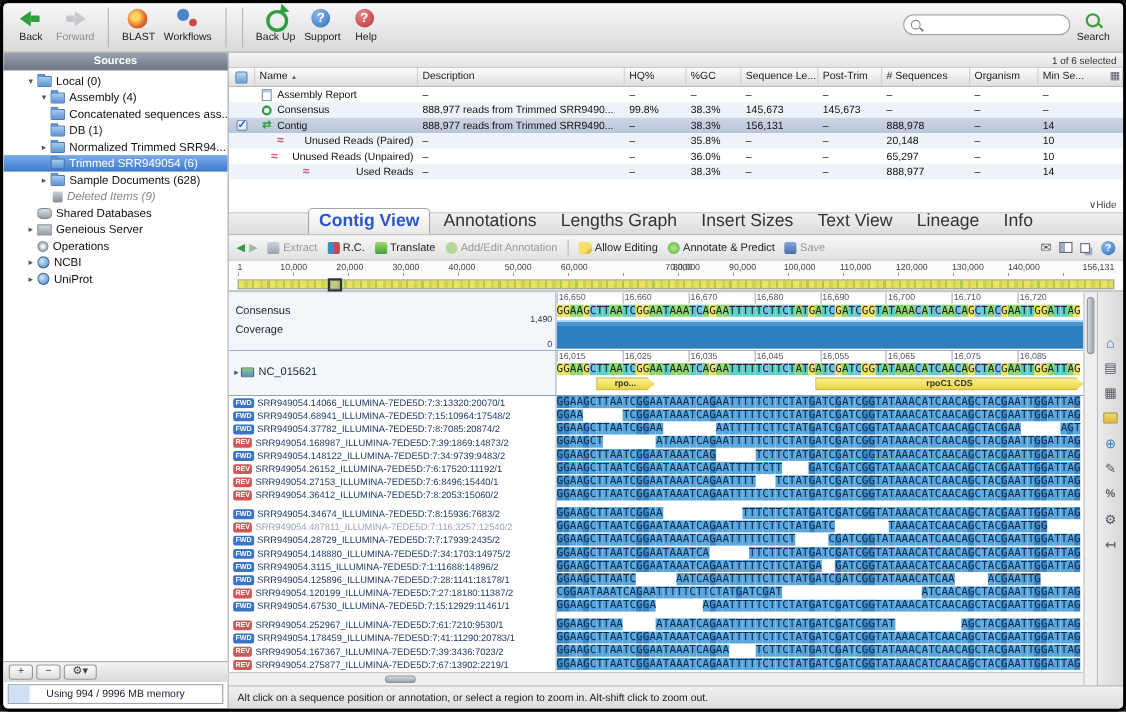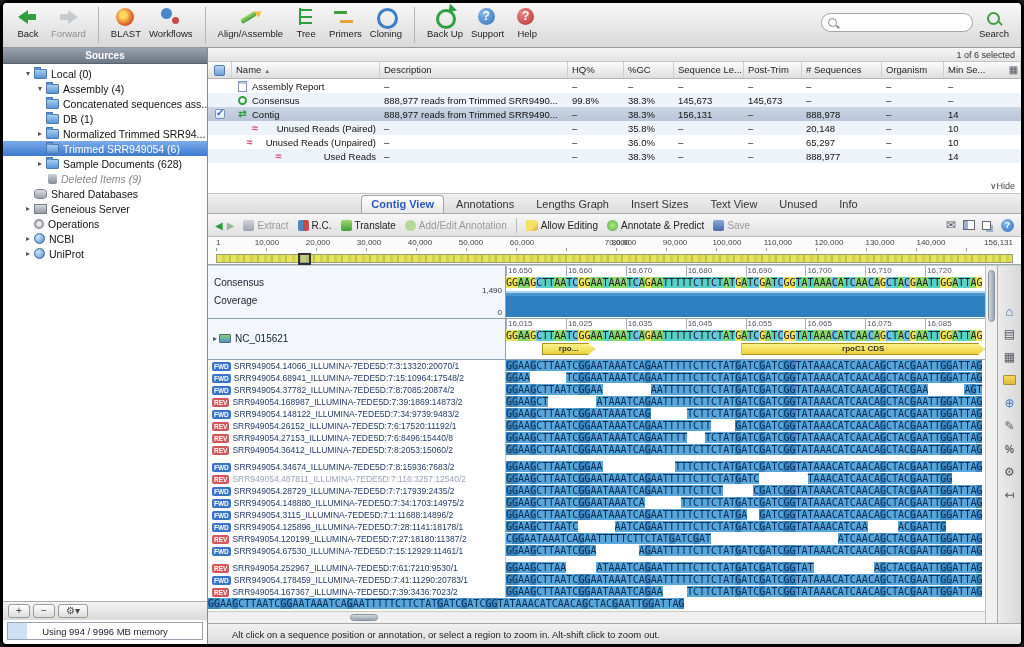--- a/index.html
+++ b/index.html
@@ -91,21 +91,21 @@
   .di { width:13px; height:11px; flex:none; margin-right:3px; text-align:center; line-height:10px; }
   .di.report { width:9px; height:11px; background:#fff; border:1px solid #7a93b8; box-shadow:inset 0 2px 0 #b8cce0; margin-left:2px; margin-right:5px; }
   .di.consensus { width:9px; height:9px; border:2px solid #2f9e3f; border-radius:50%; margin-left:2px; margin-right:5px; }
   .di.contig::before { content:"⇄"; color:#2f9e3f; font-size:10px; font-weight:bold; }
   .di.reads::before { content:"≈"; color:#d04a6a; font-size:11px; font-weight:bold; }
   .dt-filler { height:18px; }
   .hide-bar { height:12px; font-size:9px; color:#444; text-align:right; padding-right:6px; }
 
   
   .tabs { height:21px; flex:none; background:linear-gradient(#f0f0f0,#dcdcdc); border-top:1px solid #c2c2c2; border-bottom:1px solid #a8a8a8; display:flex; justify-content:center; align-items:flex-end; gap:2px; }
-  .tab { font-size:11px; color:#333; padding:2px 9px 3px; border:1px solid transparent; border-bottom:none; border-radius:4px 4px 0 0; }
+  .tab { font-size:16px; color:#333; padding:2px 9px 3px; border:1px solid transparent; border-bottom:none; border-radius:4px 4px 0 0; }
   .tab.active { background:linear-gradient(#ffffff,#e9e9e9); border-color:#a5a5a5; color:#2a58c8; font-weight:bold; }
 
   
   .ctoolbar { height:23px; flex:none; display:flex; align-items:center; gap:9px; padding:0 7px; background:linear-gradient(#f7f7f7,#e1e1e1); border-bottom:1px solid #b8b8b8; font-size:10px; color:#222; }
   .cnav { display:flex; gap:4px; font-size:10px; }
   .cnav-back::before { content:"◀"; color:#2f9e3f; }
   .cnav-fwd::before { content:"▶"; color:#9bb89b; }
   .ct-item { display:flex; align-items:center; gap:3px; white-space:nowrap; }
   .ct-item.disabled { color:#999; }
   .ci { width:11px; height:11px; border-radius:2px; flex:none; }
@@ -171,21 +171,21 @@
   .hthumb { position:absolute; left:142px; top:2px; width:28px; height:7px; background:linear-gradient(#d4d9df,#9aa2ac); border:1px solid #8892a0; border-radius:4px; }
   .vscroll { width:12px; flex:none; background:#f0f0f0; border-left:1px solid #c0c0c0; position:relative; }
   .vthumb { position:absolute; top:4px; left:2px; width:7px; height:52px; background:linear-gradient(90deg,#d4d9df,#9aa2ac); border:1px solid #8892a0; border-radius:4px; }
   .icon-strip { width:24px; flex:none; background:linear-gradient(90deg,#ebebeb,#d8d8d8); border-left:1px solid #a8a8a8; display:flex; flex-direction:column; align-items:center; padding-top:38px; gap:8px; }
   .si { width:18px; height:15px; text-align:center; font-size:12px; line-height:15px; color:#556; }
   .si.home { color:#3a6fb0; font-size:13px; }
   .si.globe { color:#3a7fc1; }
   .si.percent { font-weight:bold; font-size:10px; }
   .si.folder { width:13px; height:10px; background:linear-gradient(#f4d95c,#dcb93e); border:1px solid #a8922e; border-radius:1px; margin:2px 0 3px; }
 
-  .statusbar { height:21px; flex:none; background:linear-gradient(#f1f1f1,#dcdcdc); border-top:1px solid #a8a8a8; font-size:9.5px; color:#222; display:flex; align-items:center; padding:0 24px; }
+  .statusbar { height:21px; flex:none; background:linear-gradient(#f1f1f1,#dcdcdc); border-top:1px solid #a8a8a8; font-size:9.5px; color:#222; display:flex; align-items:center; padding:0 8px; }
 </style>
 </head>
 <body>
 
 <div class="window">
   <div class="win-inner">
 
     <div class="toolbar">
       <div style="display:flex">
           <div class="tb-btn">
@@ -202,38 +202,20 @@
           <div class="tb-btn">
           <span class="tb-icon blast"></span>
           <span>BLAST</span>
         </div>
           <div class="tb-btn">
           <span class="tb-icon workflows"></span>
           <span>Workflows</span>
         </div>
         </div>
       <div class="tb-sep"></div>
-      <div style="display:flex">
-          <div class="tb-btn">
-          <span class="tb-icon align"></span>
-          <span>Align/Assemble</span>
-        </div>
-          <div class="tb-btn">
-          <span class="tb-icon tree"></span>
-          <span>Tree</span>
-        </div>
-          <div class="tb-btn">
-          <span class="tb-icon primers"></span>
-          <span>Primers</span>
-        </div>
-          <div class="tb-btn">
-          <span class="tb-icon cloning"></span>
-          <span>Cloning</span>
-        </div>
-        </div>
       <div class="tb-sep"></div>
       <div style="display:flex">
           <div class="tb-btn">
           <span class="tb-icon backup"></span>
           <span>Back Up</span>
         </div>
           <div class="tb-btn">
           <span class="tb-icon support"></span>
           <span>Support</span>
         </div>
@@ -461,21 +443,21 @@
           <div class="dt-filler"></div>
           <div class="hide-bar">∨Hide</div>
         </div>
 
         <div class="tabs">
             <div class="tab active">Contig View</div>
             <div class="tab">Annotations</div>
             <div class="tab">Lengths Graph</div>
             <div class="tab">Insert Sizes</div>
             <div class="tab">Text View</div>
-            <div class="tab">Unused</div>
+            <div class="tab">Lineage</div>
             <div class="tab">Info</div>
           </div>
 
         <div class="ctoolbar">
           <span class="cnav">
             <span class="cnav-back"></span>
             <span class="cnav-fwd"></span>
           </span>
           <span class="ct-item disabled">
               <span class="ci extract"></span>
@@ -643,21 +625,21 @@
                   <span class="dirtag rev">REV</span>
                   <span class="rname">SRR949054.26152_ILLUMINA-7EDE5D:7:6:17520:11192/1</span>
                 </div>
                 <div class="r-right">
                   <div class="seq read"><span class="rd g">G</span><span class="rd g">G</span><span class="rd">A</span><span class="rd">A</span><span class="rd g">G</span><span class="rd">C</span><span class="rd">T</span><span class="rd">T</span><span class="rd">A</span><span class="rd">A</span><span class="rd">T</span><span class="rd">C</span><span class="rd g">G</span><span class="rd g">G</span><span class="rd">A</span><span class="rd">A</span><span class="rd">T</span><span class="rd">A</span><span class="rd">A</span><span class="rd">A</span><span class="rd">T</span><span class="rd">C</span><span class="rd">A</span><span class="rd g">G</span><span class="rd">A</span><span class="rd">A</span><span class="rd">T</span><span class="rd">T</span><span class="rd">T</span><span class="rd">T</span><span class="rd">T</span><span class="rd">C</span><span class="rd">T</span><span class="rd">T</span><span> </span><span> </span><span> </span><span> </span><span class="rd g">G</span><span class="rd">A</span><span class="rd">T</span><span class="rd">C</span><span class="rd g">G</span><span class="rd">A</span><span class="rd">T</span><span class="rd">C</span><span class="rd g">G</span><span class="rd g">G</span><span class="rd">T</span><span class="rd">A</span><span class="rd">T</span><span class="rd">A</span><span class="rd">A</span><span class="rd">A</span><span class="rd">C</span><span class="rd">A</span><span class="rd">T</span><span class="rd">C</span><span class="rd">A</span><span class="rd">A</span><span class="rd">C</span><span class="rd">A</span><span class="rd g">G</span><span class="rd">C</span><span class="rd">T</span><span class="rd">A</span><span class="rd">C</span><span class="rd g">G</span><span class="rd">A</span><span class="rd">A</span><span class="rd">T</span><span class="rd">T</span><span class="rd g">G</span><span class="rd g">G</span><span class="rd">A</span><span class="rd">T</span><span class="rd">T</span><span class="rd">A</span><span class="rd g">G</span></div>
                 </div>
               </div>
                 <div class="read-row">
                 <div class="r-left">
                   <span class="dirtag rev">REV</span>
-                  <span class="rname">SRR949054.27153_ILLUMINA-7EDE5D:7:6:8496:15440/8</span>
+                  <span class="rname">SRR949054.27153_ILLUMINA-7EDE5D:7:6:8496:15440/1</span>
                 </div>
                 <div class="r-right">
                   <div class="seq read"><span class="rd g">G</span><span class="rd g">G</span><span class="rd">A</span><span class="rd">A</span><span class="rd g">G</span><span class="rd">C</span><span class="rd">T</span><span class="rd">T</span><span class="rd">A</span><span class="rd">A</span><span class="rd">T</span><span class="rd">C</span><span class="rd g">G</span><span class="rd g">G</span><span class="rd">A</span><span class="rd">A</span><span class="rd">T</span><span class="rd">A</span><span class="rd">A</span><span class="rd">A</span><span class="rd">T</span><span class="rd">C</span><span class="rd">A</span><span class="rd g">G</span><span class="rd">A</span><span class="rd">A</span><span class="rd">T</span><span class="rd">T</span><span class="rd">T</span><span class="rd">T</span><span> </span><span> </span><span> </span><span class="rd">T</span><span class="rd">C</span><span class="rd">T</span><span class="rd">A</span><span class="rd">T</span><span class="rd g">G</span><span class="rd">A</span><span class="rd">T</span><span class="rd">C</span><span class="rd g">G</span><span class="rd">A</span><span class="rd">T</span><span class="rd">C</span><span class="rd g">G</span><span class="rd g">G</span><span class="rd">T</span><span class="rd">A</span><span class="rd">T</span><span class="rd">A</span><span class="rd">A</span><span class="rd">A</span><span class="rd">C</span><span class="rd">A</span><span class="rd">T</span><span class="rd">C</span><span class="rd">A</span><span class="rd">A</span><span class="rd">C</span><span class="rd">A</span><span class="rd g">G</span><span class="rd">C</span><span class="rd">T</span><span class="rd">A</span><span class="rd">C</span><span class="rd g">G</span><span class="rd">A</span><span class="rd">A</span><span class="rd">T</span><span class="rd">T</span><span class="rd g">G</span><span class="rd g">G</span><span class="rd">A</span><span class="rd">T</span><span class="rd">T</span><span class="rd">A</span><span class="rd g">G</span></div>
                 </div>
               </div>
                 <div class="read-row">
                 <div class="r-left">
                   <span class="dirtag rev">REV</span>
                   <span class="rname">SRR949054.36412_ILLUMINA-7EDE5D:7:8:2053:15060/2</span>
                 </div>
@@ -776,20 +758,24 @@
                 <div class="read-row">
                 <div class="r-left">
                   <span class="dirtag rev">REV</span>
                   <span class="rname">SRR949054.167367_ILLUMINA-7EDE5D:7:39:3436:7023/2</span>
                 </div>
                 <div class="r-right">
                   <div class="seq read"><span class="rd g">G</span><span class="rd g">G</span><span class="rd">A</span><span class="rd">A</span><span class="rd g">G</span><span class="rd">C</span><span class="rd">T</span><span class="rd">T</span><span class="rd">A</span><span class="rd">A</span><span class="rd">T</span><span class="rd">C</span><span class="rd g">G</span><span class="rd g">G</span><span class="rd">A</span><span class="rd">A</span><span class="rd">T</span><span class="rd">A</span><span class="rd">A</span><span class="rd">A</span><span class="rd">T</span><span class="rd">C</span><span class="rd">A</span><span class="rd g">G</span><span class="rd">A</span><span class="rd">A</span><span> </span><span> </span><span> </span><span> </span><span class="rd">T</span><span class="rd">C</span><span class="rd">T</span><span class="rd">T</span><span class="rd">C</span><span class="rd">T</span><span class="rd">A</span><span class="rd">T</span><span class="rd g">G</span><span class="rd">A</span><span class="rd">T</span><span class="rd">C</span><span class="rd g">G</span><span class="rd">A</span><span class="rd">T</span><span class="rd">C</span><span class="rd g">G</span><span class="rd g">G</span><span class="rd">T</span><span class="rd">A</span><span class="rd">T</span><span class="rd">A</span><span class="rd">A</span><span class="rd">A</span><span class="rd">C</span><span class="rd">A</span><span class="rd">T</span><span class="rd">C</span><span class="rd">A</span><span class="rd">A</span><span class="rd">C</span><span class="rd">A</span><span class="rd g">G</span><span class="rd">C</span><span class="rd">T</span><span class="rd">A</span><span class="rd">C</span><span class="rd g">G</span><span class="rd">A</span><span class="rd">A</span><span class="rd">T</span><span class="rd">T</span><span class="rd g">G</span><span class="rd g">G</span><span class="rd">A</span><span class="rd">T</span><span class="rd">T</span><span class="rd">A</span><span class="rd g">G</span></div>
                 </div>
               </div>
                 <div class="read-row">
+                <div class="r-left">
+                  <span class="dirtag rev">REV</span>
+                  <span class="rname">SRR949054.275877_ILLUMINA-7EDE5D:7:67:13902:2219/1</span>
+                </div>
                 <div class="r-right">
                   <div class="seq read"><span class="rd g">G</span><span class="rd g">G</span><span class="rd">A</span><span class="rd">A</span><span class="rd g">G</span><span class="rd">C</span><span class="rd">T</span><span class="rd">T</span><span class="rd">A</span><span class="rd">A</span><span class="rd">T</span><span class="rd">C</span><span class="rd g">G</span><span class="rd g">G</span><span class="rd">A</span><span class="rd">A</span><span class="rd">T</span><span class="rd">A</span><span class="rd">A</span><span class="rd">A</span><span class="rd">T</span><span class="rd">C</span><span class="rd">A</span><span class="rd g">G</span><span class="rd">A</span><span class="rd">A</span><span class="rd">T</span><span class="rd">T</span><span class="rd">T</span><span class="rd">T</span><span class="rd">T</span><span class="rd">C</span><span class="rd">T</span><span class="rd">T</span><span class="rd">C</span><span class="rd">T</span><span class="rd">A</span><span class="rd">T</span><span class="rd g">G</span><span class="rd">A</span><span class="rd">T</span><span class="rd">C</span><span class="rd g">G</span><span class="rd">A</span><span class="rd">T</span><span class="rd">C</span><span class="rd g">G</span><span class="rd g">G</span><span class="rd">T</span><span class="rd">A</span><span class="rd">T</span><span class="rd">A</span><span class="rd">A</span><span class="rd">A</span><span class="rd">C</span><span class="rd">A</span><span class="rd">T</span><span class="rd">C</span><span class="rd">A</span><span class="rd">A</span><span class="rd">C</span><span class="rd">A</span><span class="rd g">G</span><span class="rd">C</span><span class="rd">T</span><span class="rd">A</span><span class="rd">C</span><span class="rd g">G</span><span class="rd">A</span><span class="rd">A</span><span class="rd">T</span><span class="rd">T</span><span class="rd g">G</span><span class="rd g">G</span><span class="rd">A</span><span class="rd">T</span><span class="rd">T</span><span class="rd">A</span><span class="rd g">G</span></div>
                 </div>
               </div>
               </div>
 
             <div class="hscroll">
               <div class="hthumb"></div>
             </div>
           </div>

